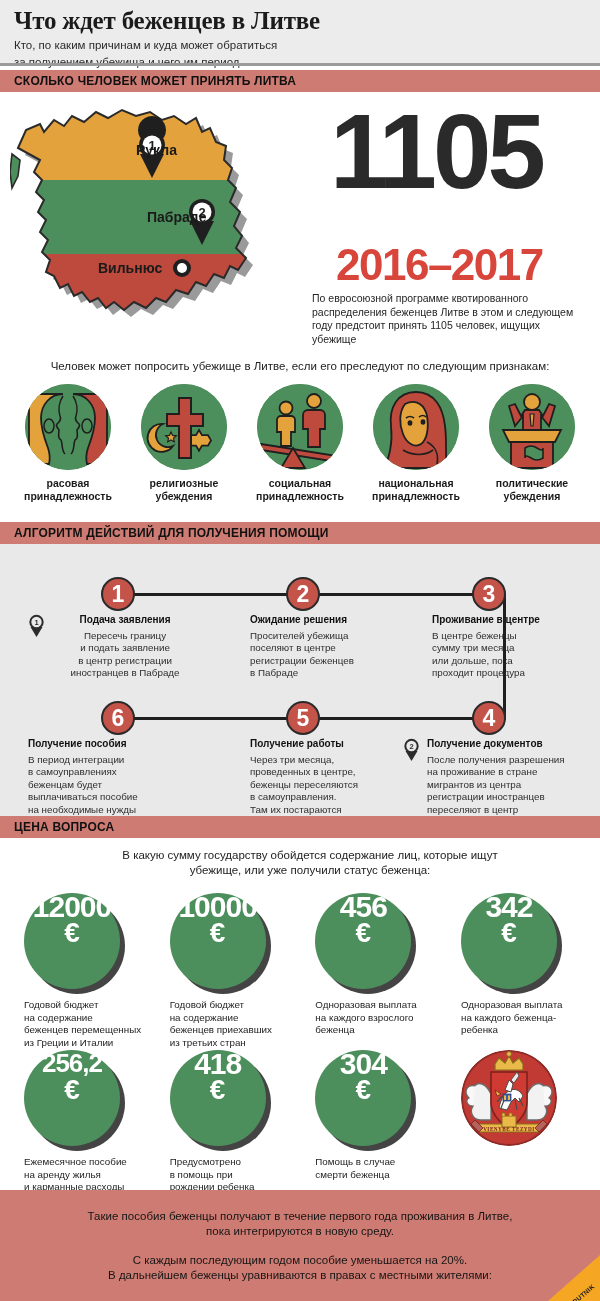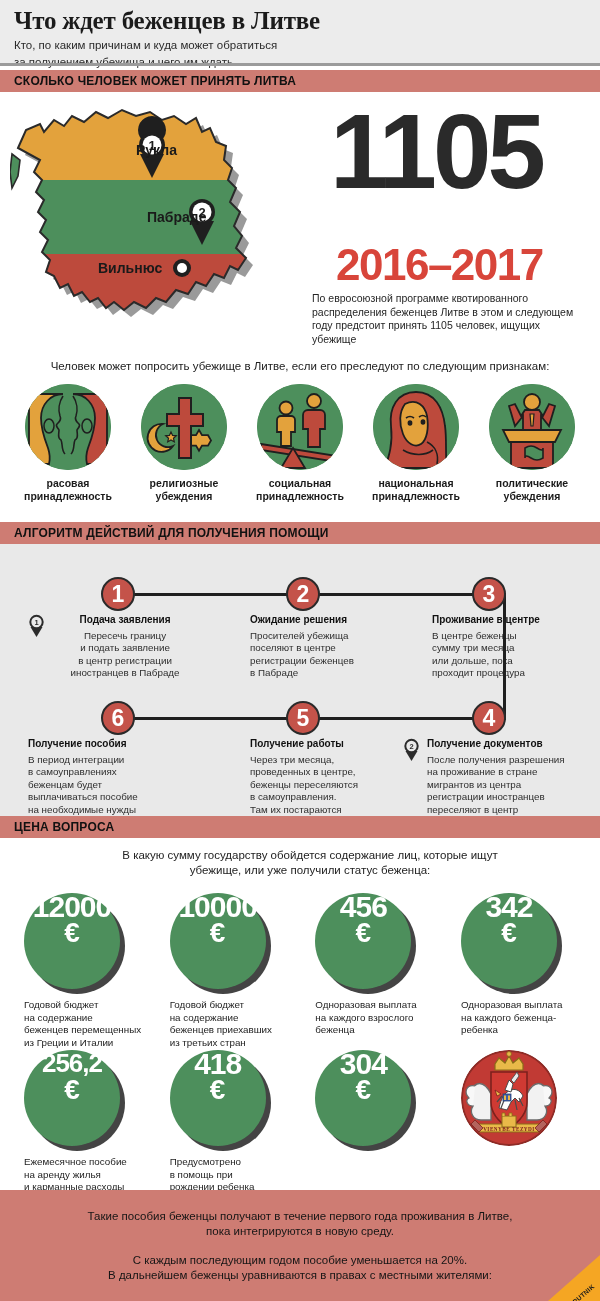--- a/index.html
+++ b/index.html
@@ -136,21 +136,21 @@
   }
 </style>
 </head>
 <body>
 
 <div class="page">
 
   <div class="top-header">
     <div class="main-title">Что ждет беженцев в Литве</div>
     <div class="sub-title">Кто, по каким причинам и куда может обратиться</div>
-    <div class="sub-title">за получением убежища и чего им ждать.</div>
+    <div class="sub-title">за получением убежища и чего им период.</div>
   </div>
   <div class="header-rule"></div>
 
   <div class="section-bar" style="top:70px;">СКОЛЬКО ЧЕЛОВЕК МОЖЕТ ПРИНЯТЬ ЛИТВА</div>
 
   <div class="map-block">
 
     <div class="map-wrap">
       <svg width="300" height="230" viewBox="0 0 300 230">
         <defs>
@@ -478,20 +478,22 @@
         <div class="money-caption" style="white-space:pre-line;">Предусмотрено
 в помощь при
 рождении ребенка</div>
       </div>
 
       <div class="money-item">
         <div class="coin">
           <div class="coin-value">304</div>
           <div class="coin-euro">€</div>
         </div>
+        <div class="money-caption" style="white-space:pre-line;">Помощь в случае
+смерти беженца</div>
       </div>
 
       <div class="money-item">
         <div class="emblem">
           <svg width="96" height="96" viewBox="0 0 96 96">
             <circle cx="48" cy="48" r="47" fill="#c13a34"></circle>
             <circle cx="48" cy="48" r="47" fill="none" stroke="#8e2b26" stroke-width="2"></circle>
 
             <path d="M16,34 C8,38 6,48 12,56 C8,62 12,70 20,70 L30,70 L30,44 C26,36 22,32 16,34 Z" fill="#f2f2f2" stroke="#6b6b6b" stroke-width="1.4"></path>
             <path d="M14,36 C6,34 2,42 8,48 C4,50 6,56 12,56" fill="#f8f8f8" stroke="#6b6b6b" stroke-width="1.2"></path>

